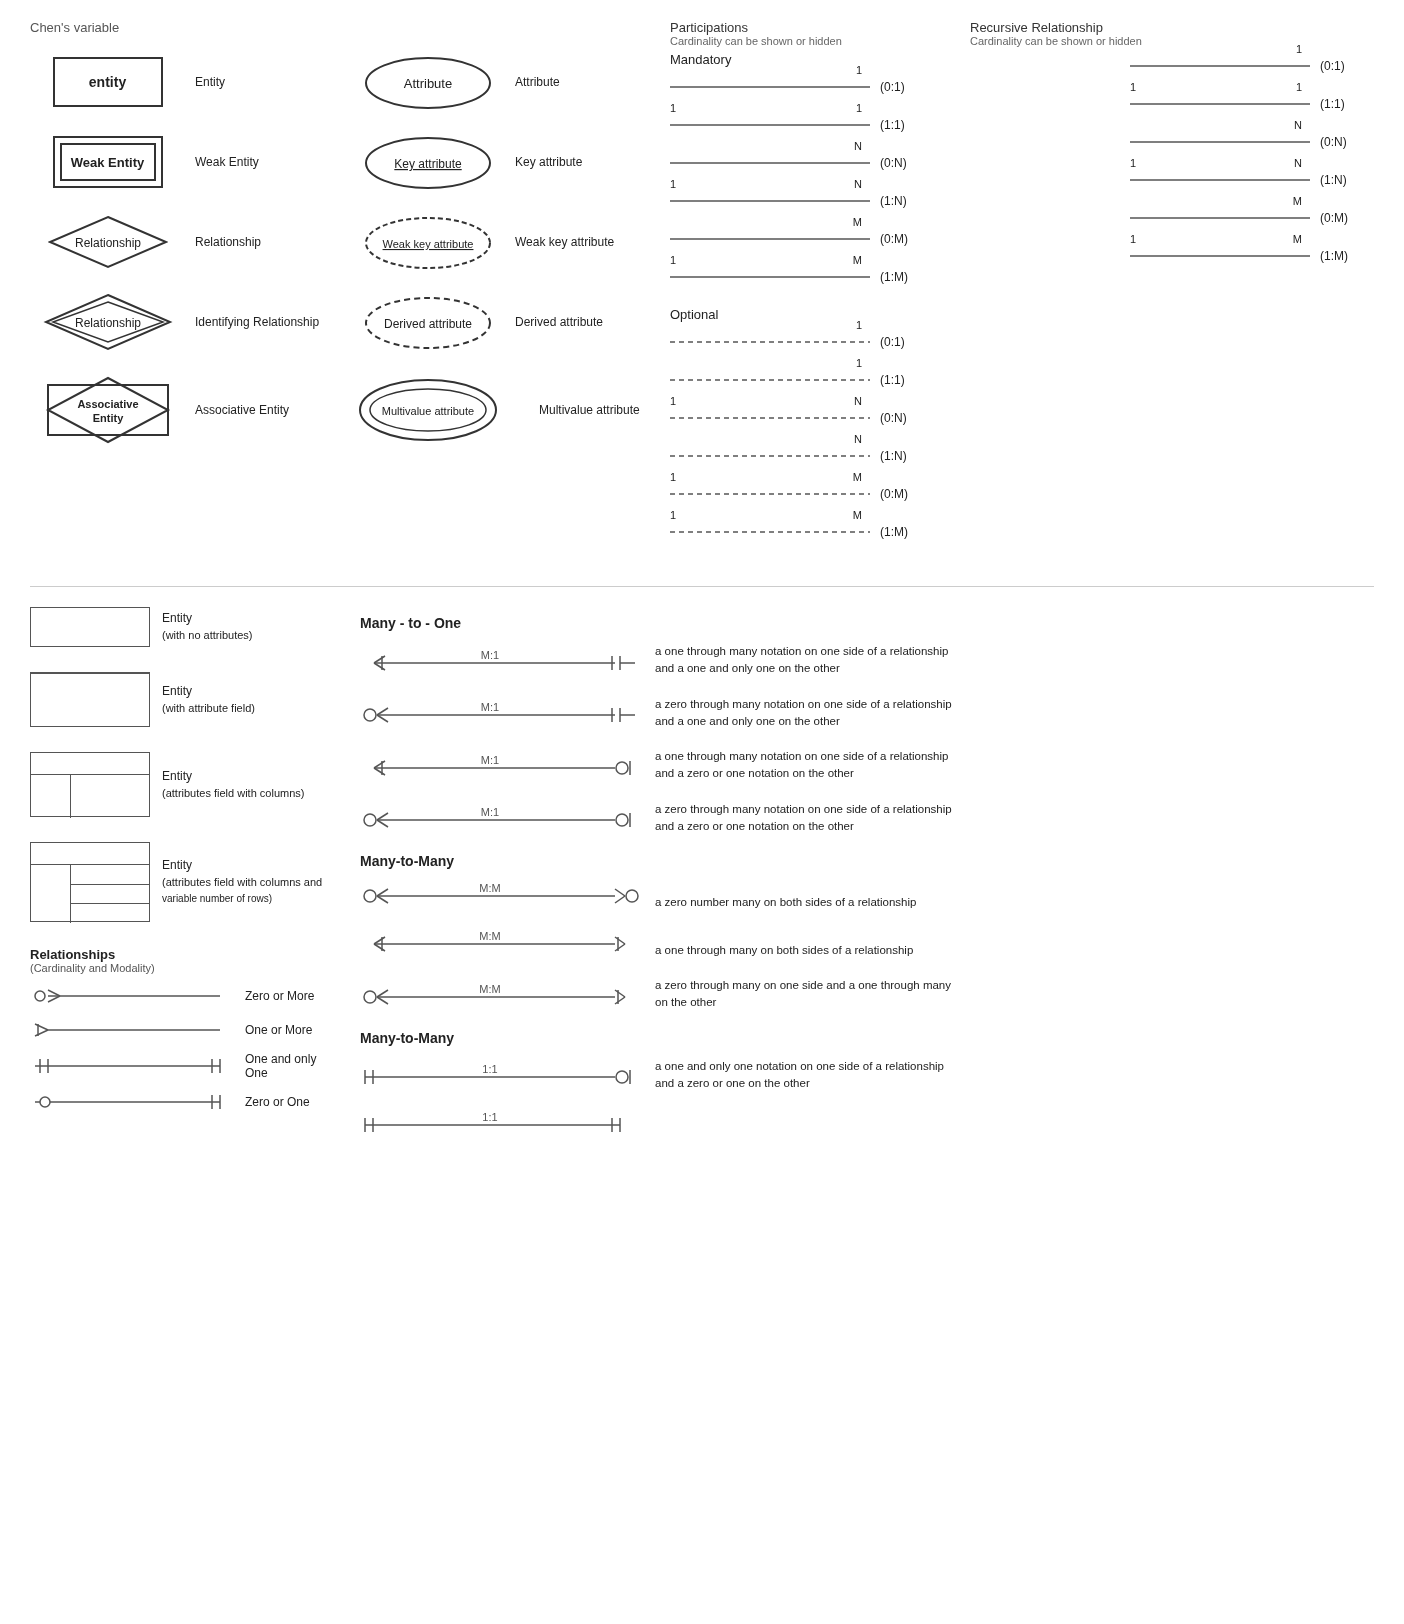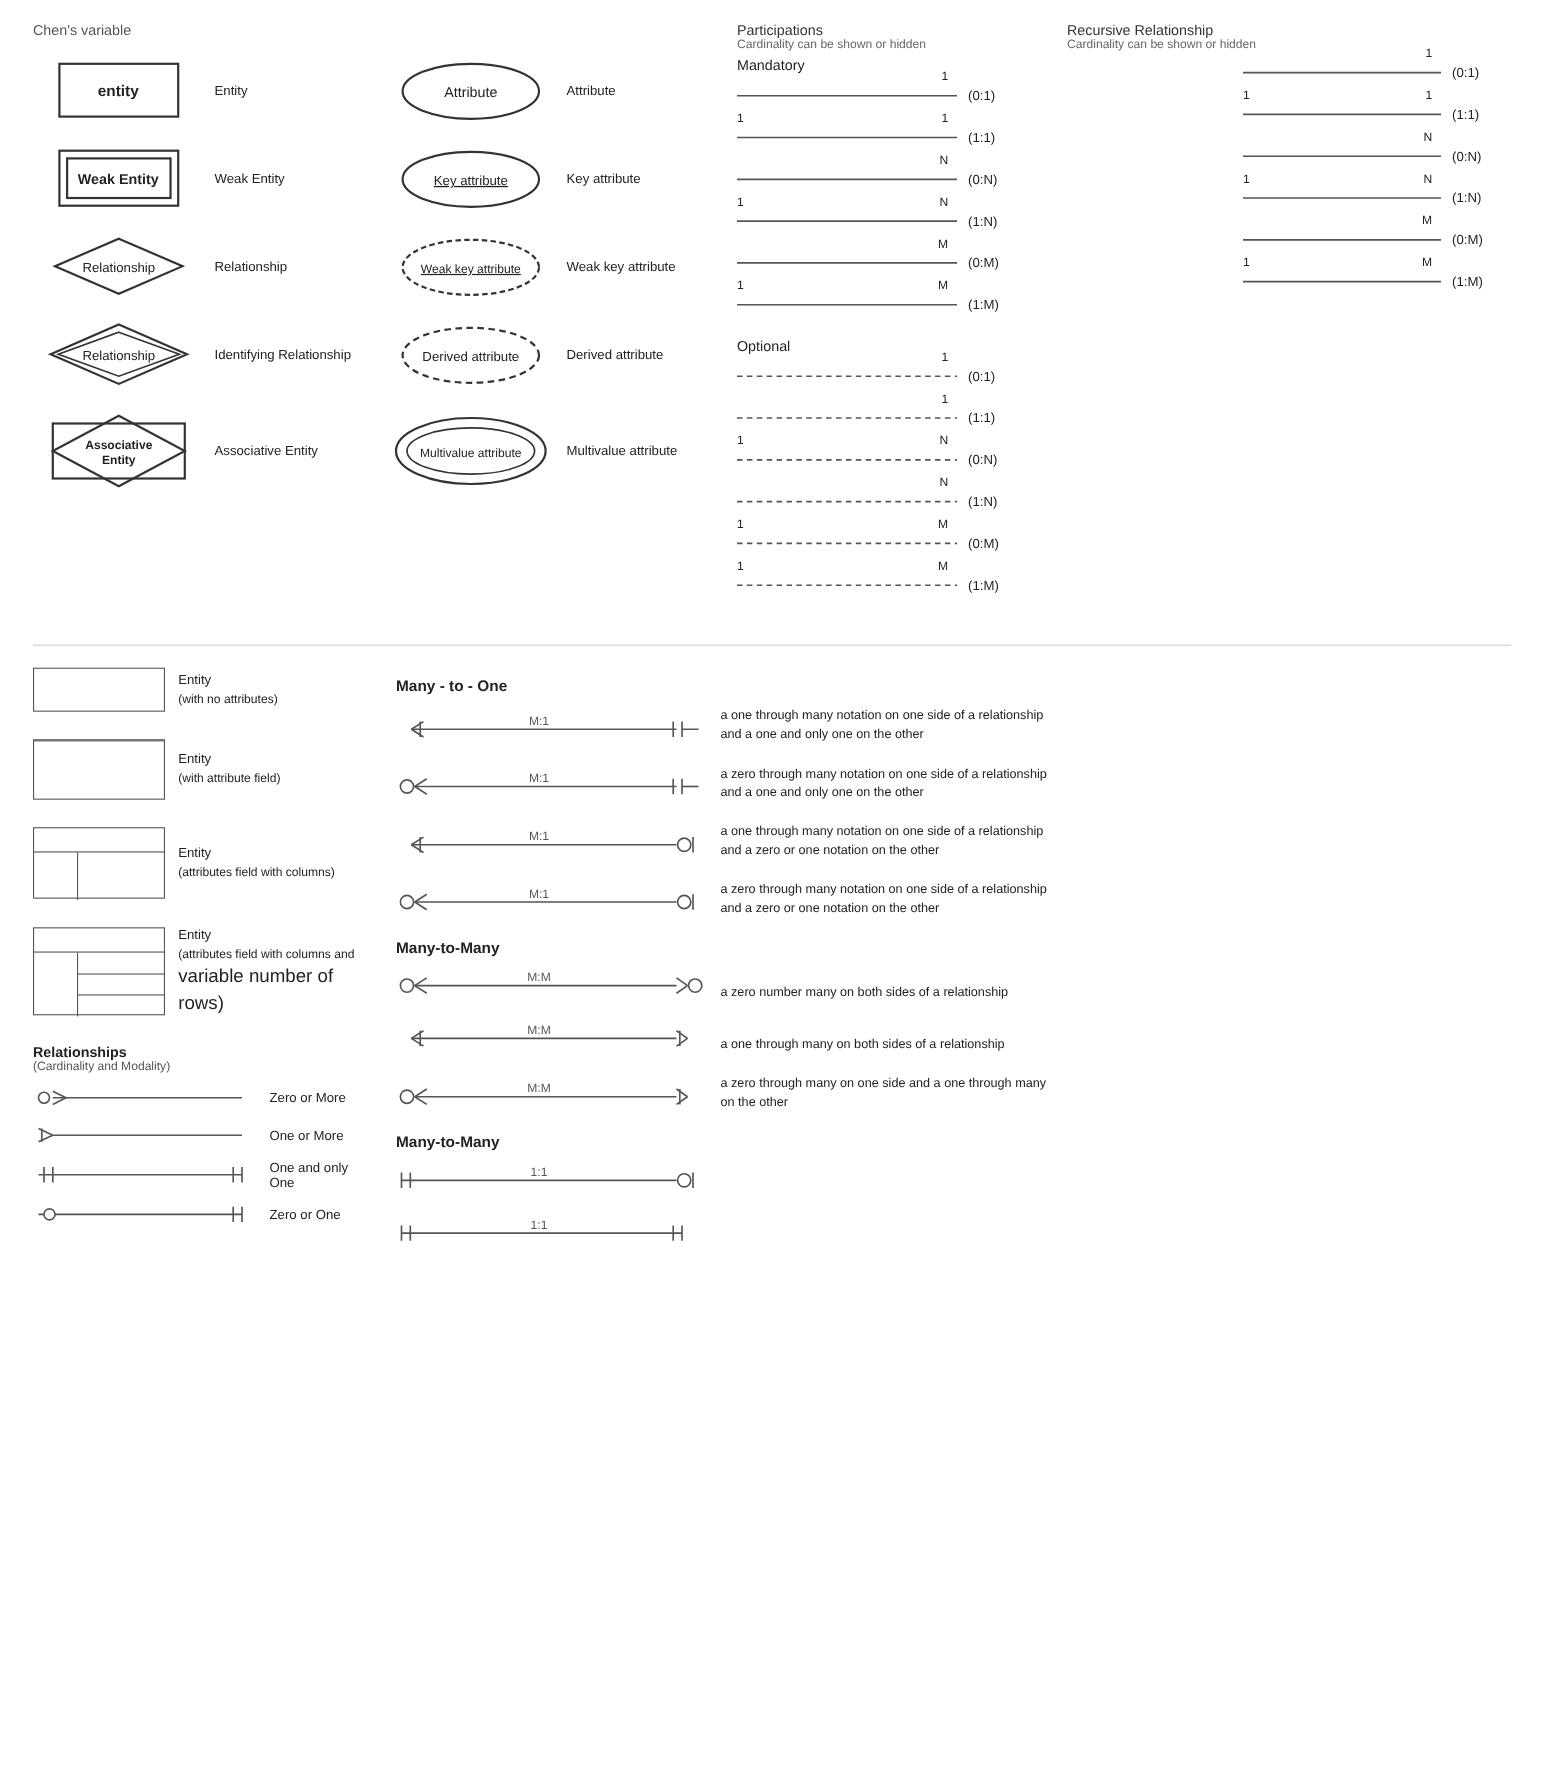--- a/index.html
+++ b/index.html
@@ -273,21 +273,21 @@
     <div class="chen-row">
       <div class="chen-shape">
         <svg width="130" height="55">
           <ellipse cx="65" cy="28" rx="62" ry="25" fill="white" stroke="#333" stroke-width="2" stroke-dasharray="6,4"></ellipse>
           <text x="65" y="33" text-anchor="middle" font-size="12" fill="#222">Derived attribute</text>
         </svg>
       </div>
       <div class="chen-label">Derived attribute</div>
     </div>
 
-    <div class="chen-row" style="min-height:75px;">
+    <div class="chen-row" style="min-height:75px;gap:24px;">
       <div class="chen-shape">
         <svg width="140" height="65">
           <ellipse cx="70" cy="33" rx="68" ry="30" fill="white" stroke="#333" stroke-width="2"></ellipse>
           <ellipse cx="70" cy="33" rx="58" ry="21" fill="white" stroke="#333" stroke-width="1.5"></ellipse>
           <text x="70" y="38" text-anchor="middle" font-size="11" fill="#222">Multivalue attribute</text>
         </svg>
       </div>
       <div class="chen-label">Multivalue attribute</div>
     </div>
   </div>
@@ -538,21 +538,21 @@
             <div class="cf-entity-4-right">
               <div class="cf-entity-4-row"></div>
               <div class="cf-entity-4-row"></div>
               <div class="cf-entity-4-row" style="border-bottom:none;"></div>
             </div>
           </div>
         </div>
         <div class="cf-entity-label">
           <span>Entity</span><br>
           <span style="font-size:11px;">(attributes field with columns and</span><br>
-          <span style="font-size:17px;">variable number of rows)</span>
+          <span style="font-size:10px;">variable number of rows)</span>
         </div>
       </div>
 
       <div style="margin-top:20px;">
         <div style="font-size:13px; font-weight:bold;">Relationships</div>
         <div style="font-size:11px; color:#555; margin-bottom:10px;">(Cardinality and Modality)</div>
 
         <div class="rel-row">
           <svg width="200" height="24">
             <circle cx="10" cy="12" r="5" fill="white" stroke="#555" stroke-width="1.5"></circle>
@@ -716,20 +716,21 @@
       <div class="m2one-row">
         <svg width="280" height="30">
           <line x1="5" y1="8" x2="5" y2="22" stroke="#555" stroke-width="1.5"></line>
           <line x1="13" y1="8" x2="13" y2="22" stroke="#555" stroke-width="1.5"></line>
           <line x1="5" y1="15" x2="255" y2="15" stroke="#555" stroke-width="1.5"></line>
           <text x="130" y="11" text-anchor="middle" font-size="11" fill="#555">1:1</text>
 
           <circle cx="262" cy="15" r="6" fill="white" stroke="#555" stroke-width="1.5"></circle>
           <line x1="270" y1="8" x2="270" y2="22" stroke="#555" stroke-width="1.5"></line>
         </svg>
+        <div class="m2one-desc">a one and only one notation on one side of a relationship<br>and a zero or one on the other</div>
       </div>
 
       <div class="m2one-row">
         <svg width="280" height="30">
           <line x1="5" y1="8" x2="5" y2="22" stroke="#555" stroke-width="1.5"></line>
           <line x1="13" y1="8" x2="13" y2="22" stroke="#555" stroke-width="1.5"></line>
           <line x1="5" y1="15" x2="260" y2="15" stroke="#555" stroke-width="1.5"></line>
           <text x="130" y="11" text-anchor="middle" font-size="11" fill="#555">1:1</text>
 
           <line x1="252" y1="8" x2="252" y2="22" stroke="#555" stroke-width="1.5"></line>

